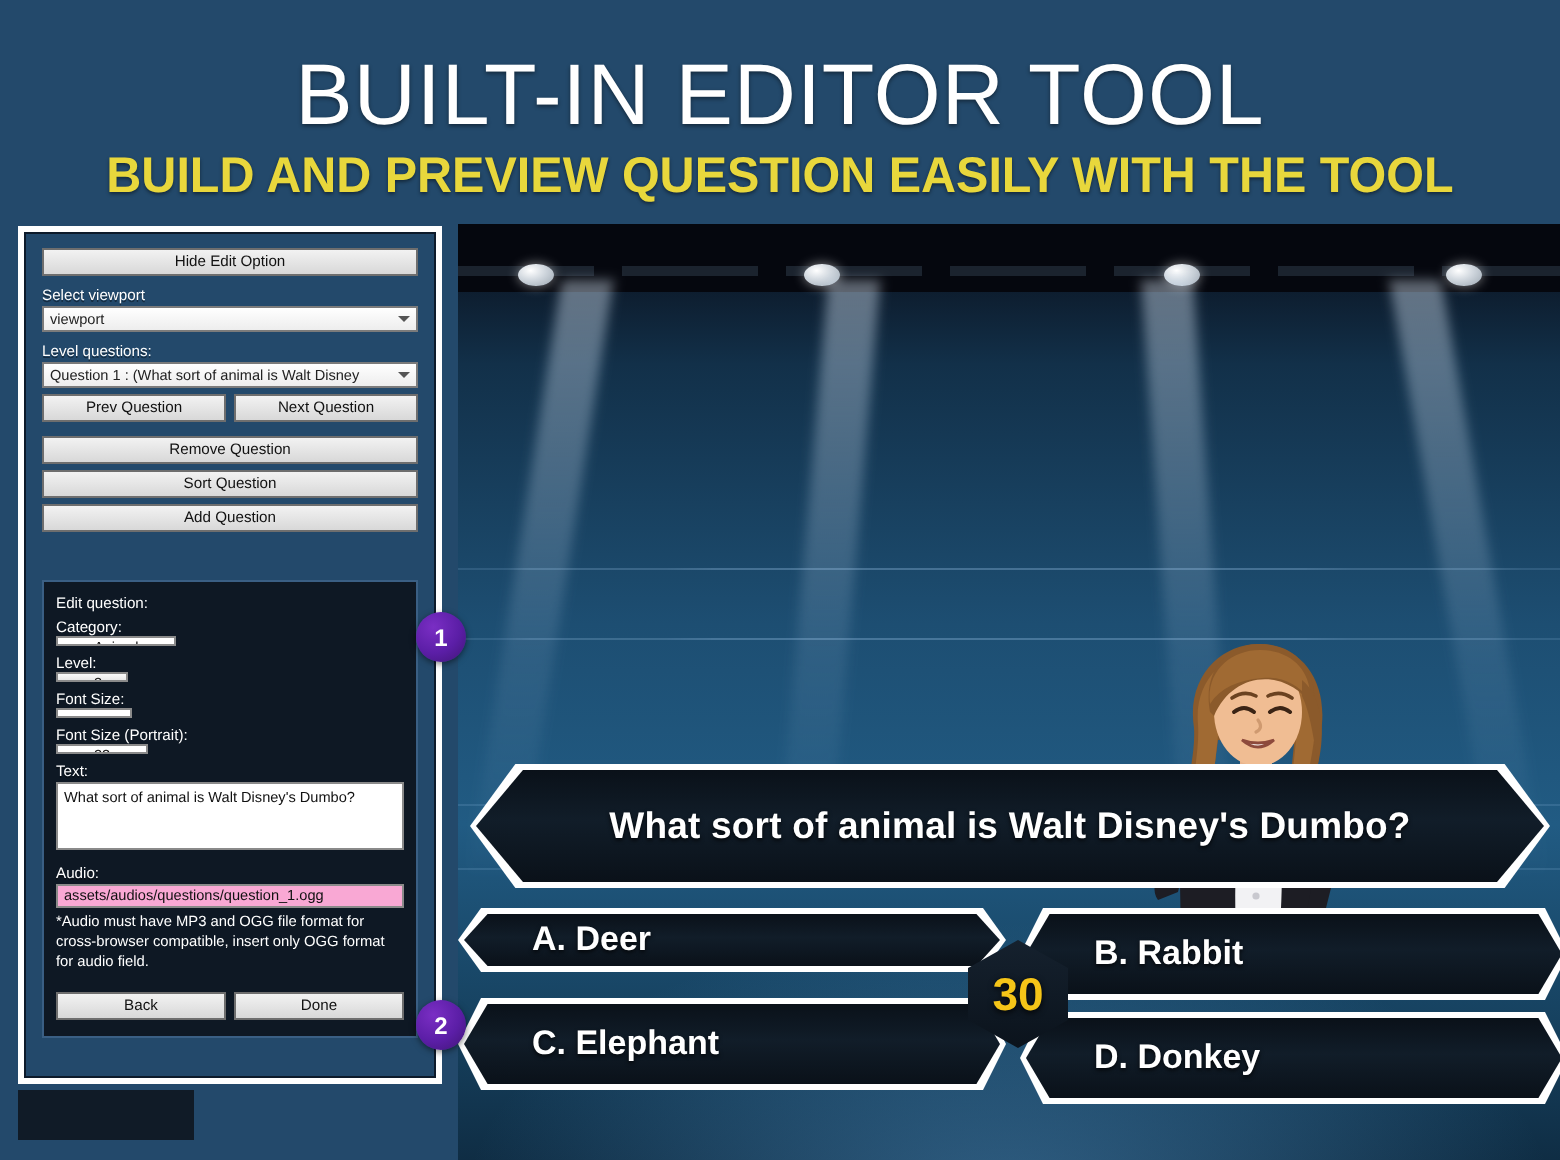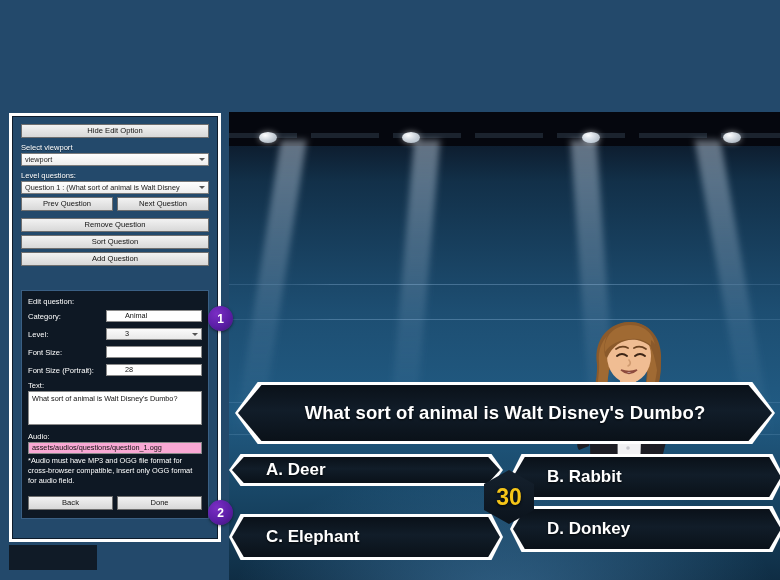--- a/index.html
+++ b/index.html
@@ -182,21 +182,21 @@
   .row2 .btn { width: 50%; }
   .stack { margin-top: 7px; display: flex; flex-direction: column; gap: 3px; }
 
   .editbox {
     margin-top: 24px;
     background: #0e1824;
     border: 1px solid #3a5f84;
     padding: 6px 6px 8px;
   }
   .eq-title { font-size: 7.6px; color:#ffffff; margin-bottom: 3px; }
-  .frow { display:flex; align-items:center; height:14px; margin-bottom: 4px; }
+  .frow { display:flex; align-items:flex-start; height:14px; margin-bottom: 4px; flex-direction: column; }
   .frow .fl { width: 78px; font-size: 7.6px; color:#ffffff; }
   .inp {
     flex: 1; height: 12px;
     background: #ffffff; border: 1px solid #8a8a8a;
     font-size: 7.3px; line-height: 10px; color:#111; padding: 0 18px;
     font-family: "Liberation Sans", sans-serif;
     overflow:hidden; white-space: nowrap;
   }
   .inp.grey { background: linear-gradient(to bottom,#fbfbfb,#e9e9e9); position: relative; padding-right: 12px;}
   .inp.grey .caret {
@@ -227,20 +227,24 @@
     z-index: 20;
   }
   .badge.b1 { left: 208px; top: 306px; }
   .badge.b2 { left: 208px; top: 500px; }
 </style>
 </head>
 <body>
 
 <div id="root">
 
+  <div class="header">
+    <div class="title-main">BUILT-IN EDITOR TOOL</div>
+    <div class="title-sub">BUILD AND PREVIEW QUESTION EASILY WITH THE TOOL</div>
+  </div>
 
   <div class="stage">
     <div class="truss"></div>
 
     <div class="lamp" style="left:30px;"></div>
     <div class="lamp" style="left:173px;"></div>
     <div class="lamp" style="left:353px;"></div>
     <div class="lamp" style="left:494px;"></div>
 
     <div class="beam b1" style="left:28px;"></div>
@@ -319,21 +323,21 @@
     </div>
 
     <div class="hexwrap" style="left:281px; top:72px; width:274px; height:46px;">
       <div class="hex">
         <div class="hex-inner">
           <div class="a-text">B. Rabbit</div>
         </div>
       </div>
     </div>
 
-    <div class="hexwrap" style="left:0px; top:132px; width:274px; height:46px;">
+    <div class="hexwrap" style="left:0px; top:117px; width:274px; height:46px;">
       <div class="hex">
         <div class="hex-inner">
           <div class="a-text">C. Elephant</div>
         </div>
       </div>
     </div>
 
     <div class="hexwrap" style="left:281px; top:124px; width:274px; height:46px;">
       <div class="hex">
         <div class="hex-inner">

